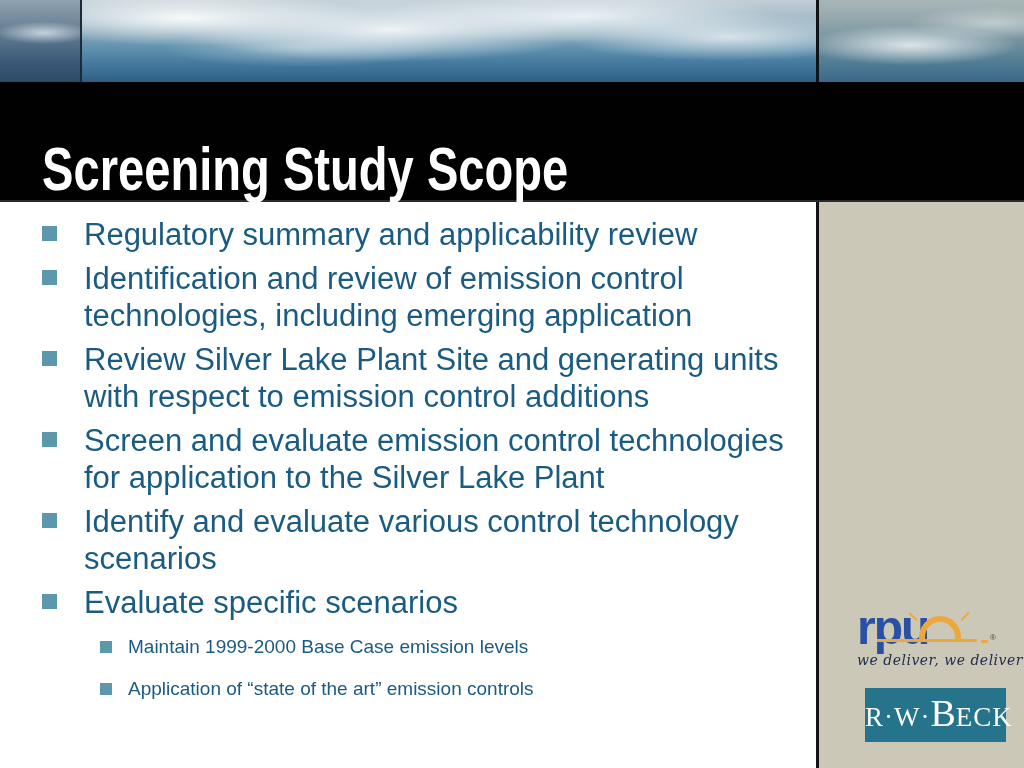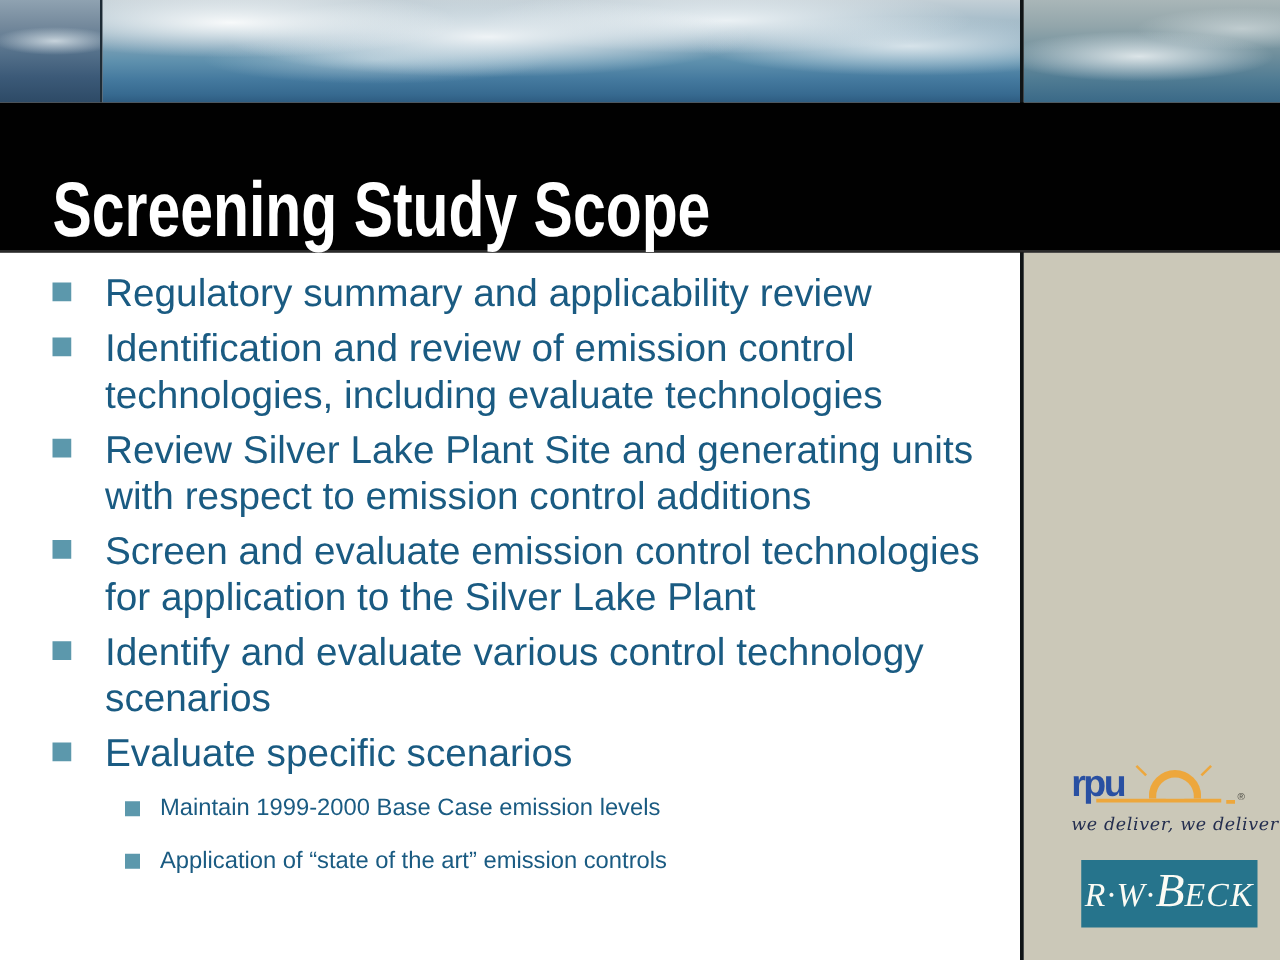--- a/index.html
+++ b/index.html
@@ -52,37 +52,37 @@
   .bullet.level1 .marker{flex:0 0 15px;height:15px;background:#5c98ac;margin:10px 27px 0 0;}
   .bullet.level1 .btext{font-size:31px;line-height:37px;color:#1a5b82;max-width:730px;}
   .bullet.level2{margin:2px 0 4px 0;}
   .bullet.level2 .marker{flex:0 0 12px;height:12px;background:#5c98ac;margin:13px 16px 0 58px;}
   .bullet.level2 .btext{font-size:19px;line-height:38px;color:#1a5b82;max-width:620px;}
   
   .sidebar{position:absolute;left:819px;top:202px;width:205px;height:566px;background:#cbc8b8;}
   .sidebar-logos{position:absolute;left:38px;bottom:26px;width:150px;}
   
   .rpu-logo{position:relative;width:150px;height:66px;}
-  .rpu-name{position:absolute;left:0;top:0;font-size:30px;line-height:40px;font-weight:bold;
+  .rpu-name{position:absolute;left:0;top:0;font-size:48px;line-height:40px;font-weight:bold;
     color:#2950a2;letter-spacing:-2px;}
   .sun{position:absolute;left:60px;top:8px;width:46px;height:24px;}
   .sun-arc{position:absolute;bottom:1px;left:2px;width:30px;height:17px;
     border:6px solid #eda73c;border-bottom:none;border-radius:42px 42px 0 0;}
   .ray{position:absolute;width:2px;height:11px;background:#eda73c;}
   .ray.r1{left:-5px;top:-5px;transform:rotate(-45deg);}
   .ray.r2{right:-3px;top:-5px;transform:rotate(45deg);}
   .rpu-underline{position:absolute;left:20px;top:31px;width:100px;height:3px;background:#eda73c;}
   .rpu-dash{position:absolute;left:124px;top:32px;width:7px;height:3px;background:#eda73c;}
   .rpu-reg{position:absolute;left:133px;top:25px;font-size:8px;color:#4a4a42;}
   .rpu-tagline{position:absolute;left:0;top:44px;width:150px;font-family:"DejaVu Serif",serif;
     font-style:italic;font-size:14px;color:#232d4e;letter-spacing:0.5px;white-space:nowrap;}
   
   .rwbeck-box{position:relative;margin:14px 0 0 8px;width:141px;height:54px;background:#26748c;
-    display:flex;align-items:baseline;justify-content:center;color:#fbfbf4;
-    font-family:"Liberation Serif",serif;padding-top:10px;box-sizing:border-box;font-style:italic;}
+    display:flex;align-items:baseline;color:#fbfbf4;
+    font-family:"Liberation Serif",serif;padding-top:10px;box-sizing:border-box;}
   .rwbeck-box .rw{font-size:27px;line-height:27px;letter-spacing:1px;}
   .rwbeck-box .bigb{font-size:38px;line-height:30px;}
 </style>
 </head>
 <body>
 
 <div class="slide">
 
   <div class="sky sky-left"></div>
   <div class="sky sky-center"></div>
@@ -96,21 +96,21 @@
   </div>
 
   <div class="content">
     <div id="bullet-list">
         <div class="bullet level1">
           <span class="marker"></span>
           <span class="btext">Regulatory summary and applicability review</span>
         </div>
         <div class="bullet level1">
           <span class="marker"></span>
-          <span class="btext">Identification and review of emission control technologies, including evaluate technologies</span>
+          <span class="btext">Identification and review of emission control technologies, including emerging application</span>
         </div>
         <div class="bullet level1">
           <span class="marker"></span>
           <span class="btext">Review Silver Lake Plant Site and generating units with respect to emission control additions</span>
         </div>
         <div class="bullet level1">
           <span class="marker"></span>
           <span class="btext">Screen and evaluate emission control technologies for application to the Silver Lake Plant</span>
         </div>
         <div class="bullet level1">

